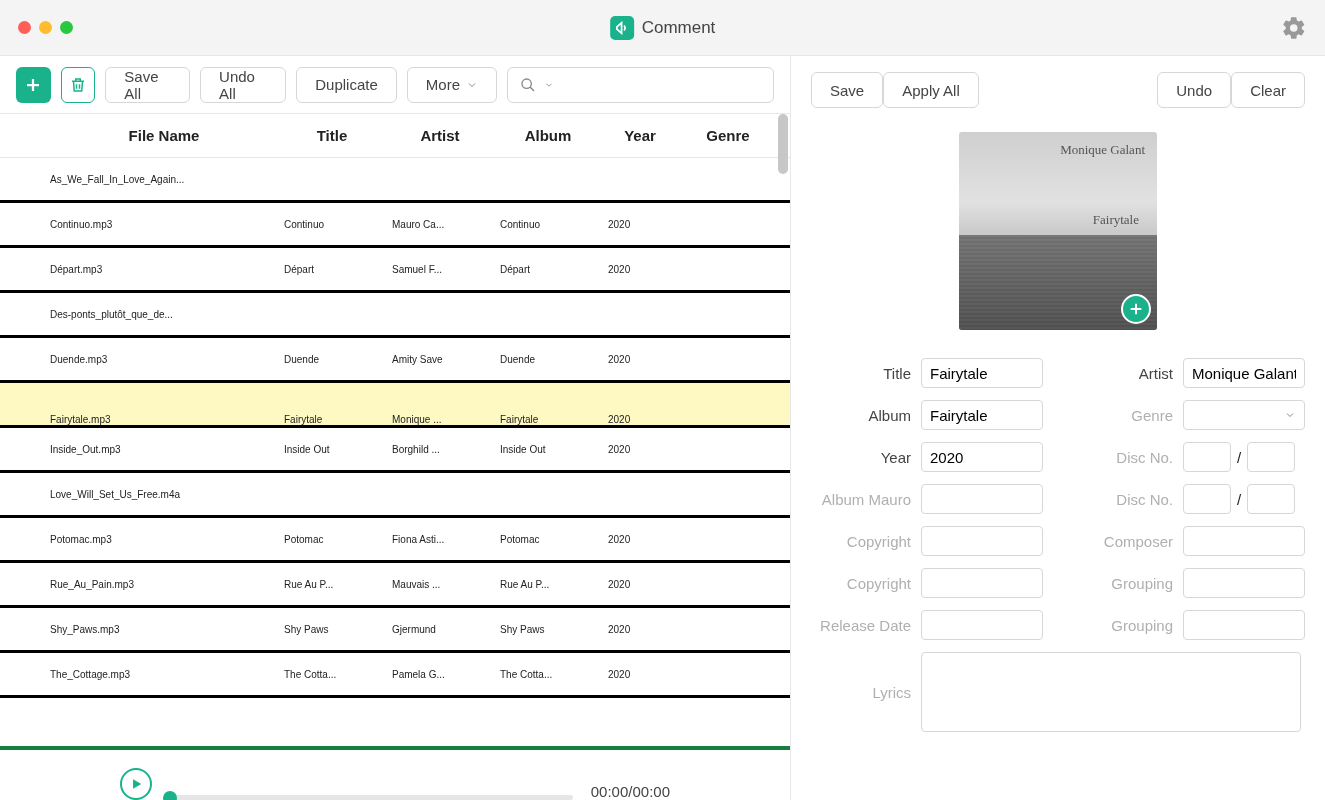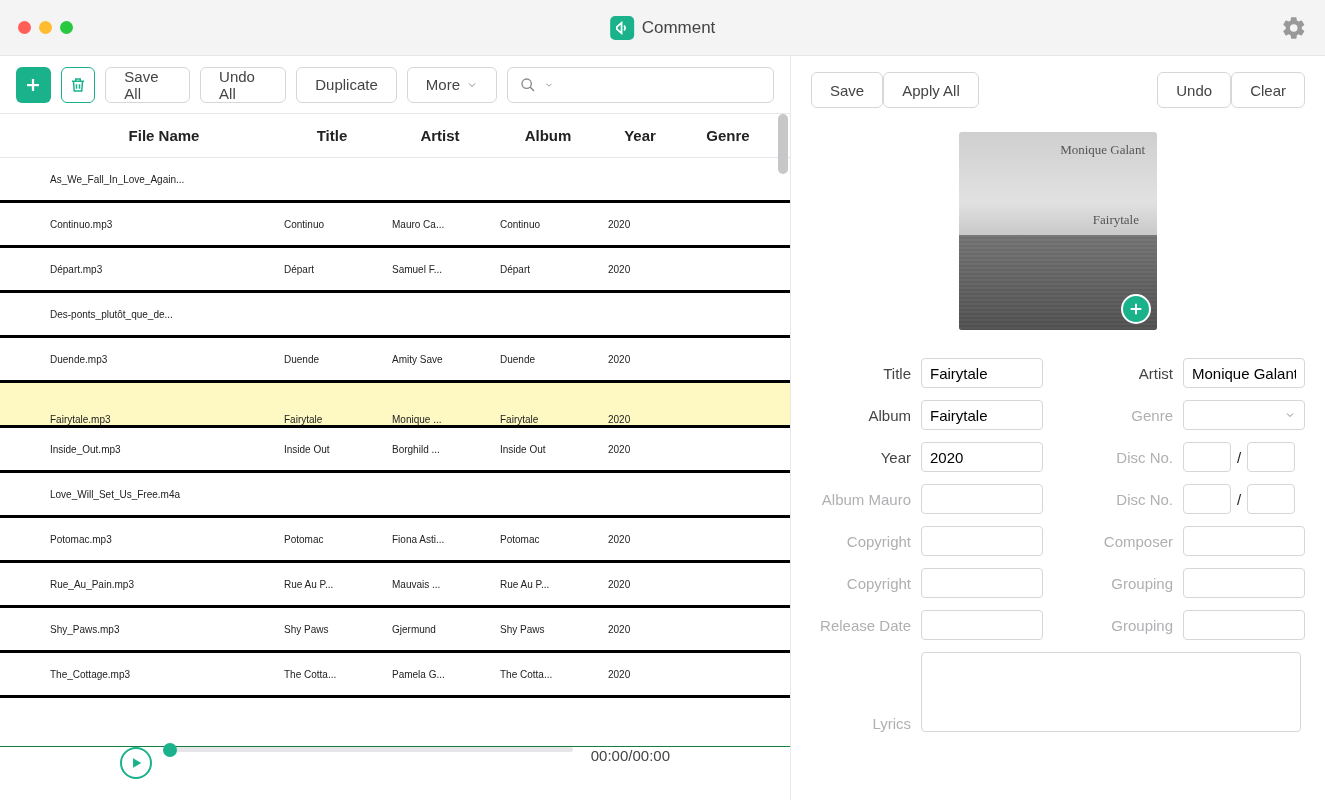--- a/index.html
+++ b/index.html
@@ -81,22 +81,22 @@
 .row.selected { background: #fef9c3; align-items: flex-end; }
 .row .cell { overflow: hidden; text-overflow: ellipsis; white-space: nowrap; }
 .row .col-file { text-align: left; padding-left: 10px;}
 .row .col-title, .row .col-artist, .row .col-album, .row .col-year, .row .col-genre { text-align: left; padding: 0 6px; }
 
 .scroll-indicator {
   position: absolute; right: 2px; top: 0; width: 10px; height: 60px; background: #c7c7c9; border-radius: 5px;
 }
 
 .player {
-  height: 54px; display: flex; align-items: flex-start; gap: 18px; padding: 0 120px 0 120px;
-  border-top: 1px solid #15803d;
+  height: 54px; display: flex; align-items: flex-end; gap: 18px; padding: 0 120px 0 120px;
+  border-top: 4px solid #15803d;
   margin-top: 14px;
 }
 .play-btn {
   width: 32px; height: 32px; border: 2px solid #19b28b; border-radius: 50%;
   display: flex; align-items: center; justify-content: center; color: #19b28b; cursor: pointer;
 }
 .progress {
   flex: 1; height: 5px; background: #e6e6e8; border-radius: 3px; position: relative;
 }
 .progress .dot { position: absolute; left: 0; top: 50%; transform: translate(-50%,-50%); width: 14px; height: 14px; background:#19b28b; border-radius:50%; }
@@ -129,21 +129,21 @@
 .field.has-value label { color: #444; }
 .field input, .field select, .field .genre-select, .lyrics textarea {
   border: 1px solid #d7d7d9; border-radius: 4px; height: 30px; padding: 0 8px; font-size: 15px; background: #fff;
 }
 .field input { width: 122px; }
 .track-pair { display: flex; align-items: center; gap: 6px; }
 .track-pair input { width: 48px; }
 .genre-select {
   width: 122px; display: flex; align-items: center; justify-content: flex-end; padding-right: 8px; color: #888;
 }
-.lyrics { align-items: flex-end; }
+.lyrics { align-items: center; }
 .lyrics textarea { width: 380px; height: 80px; resize: none; padding: 6px 8px; }
 
 svg { display: block; }
 </style>
 </head>
 <body>
 
 <div class="titlebar">
   <div class="traffic-lights">
     <span class="tl-red"></span>

